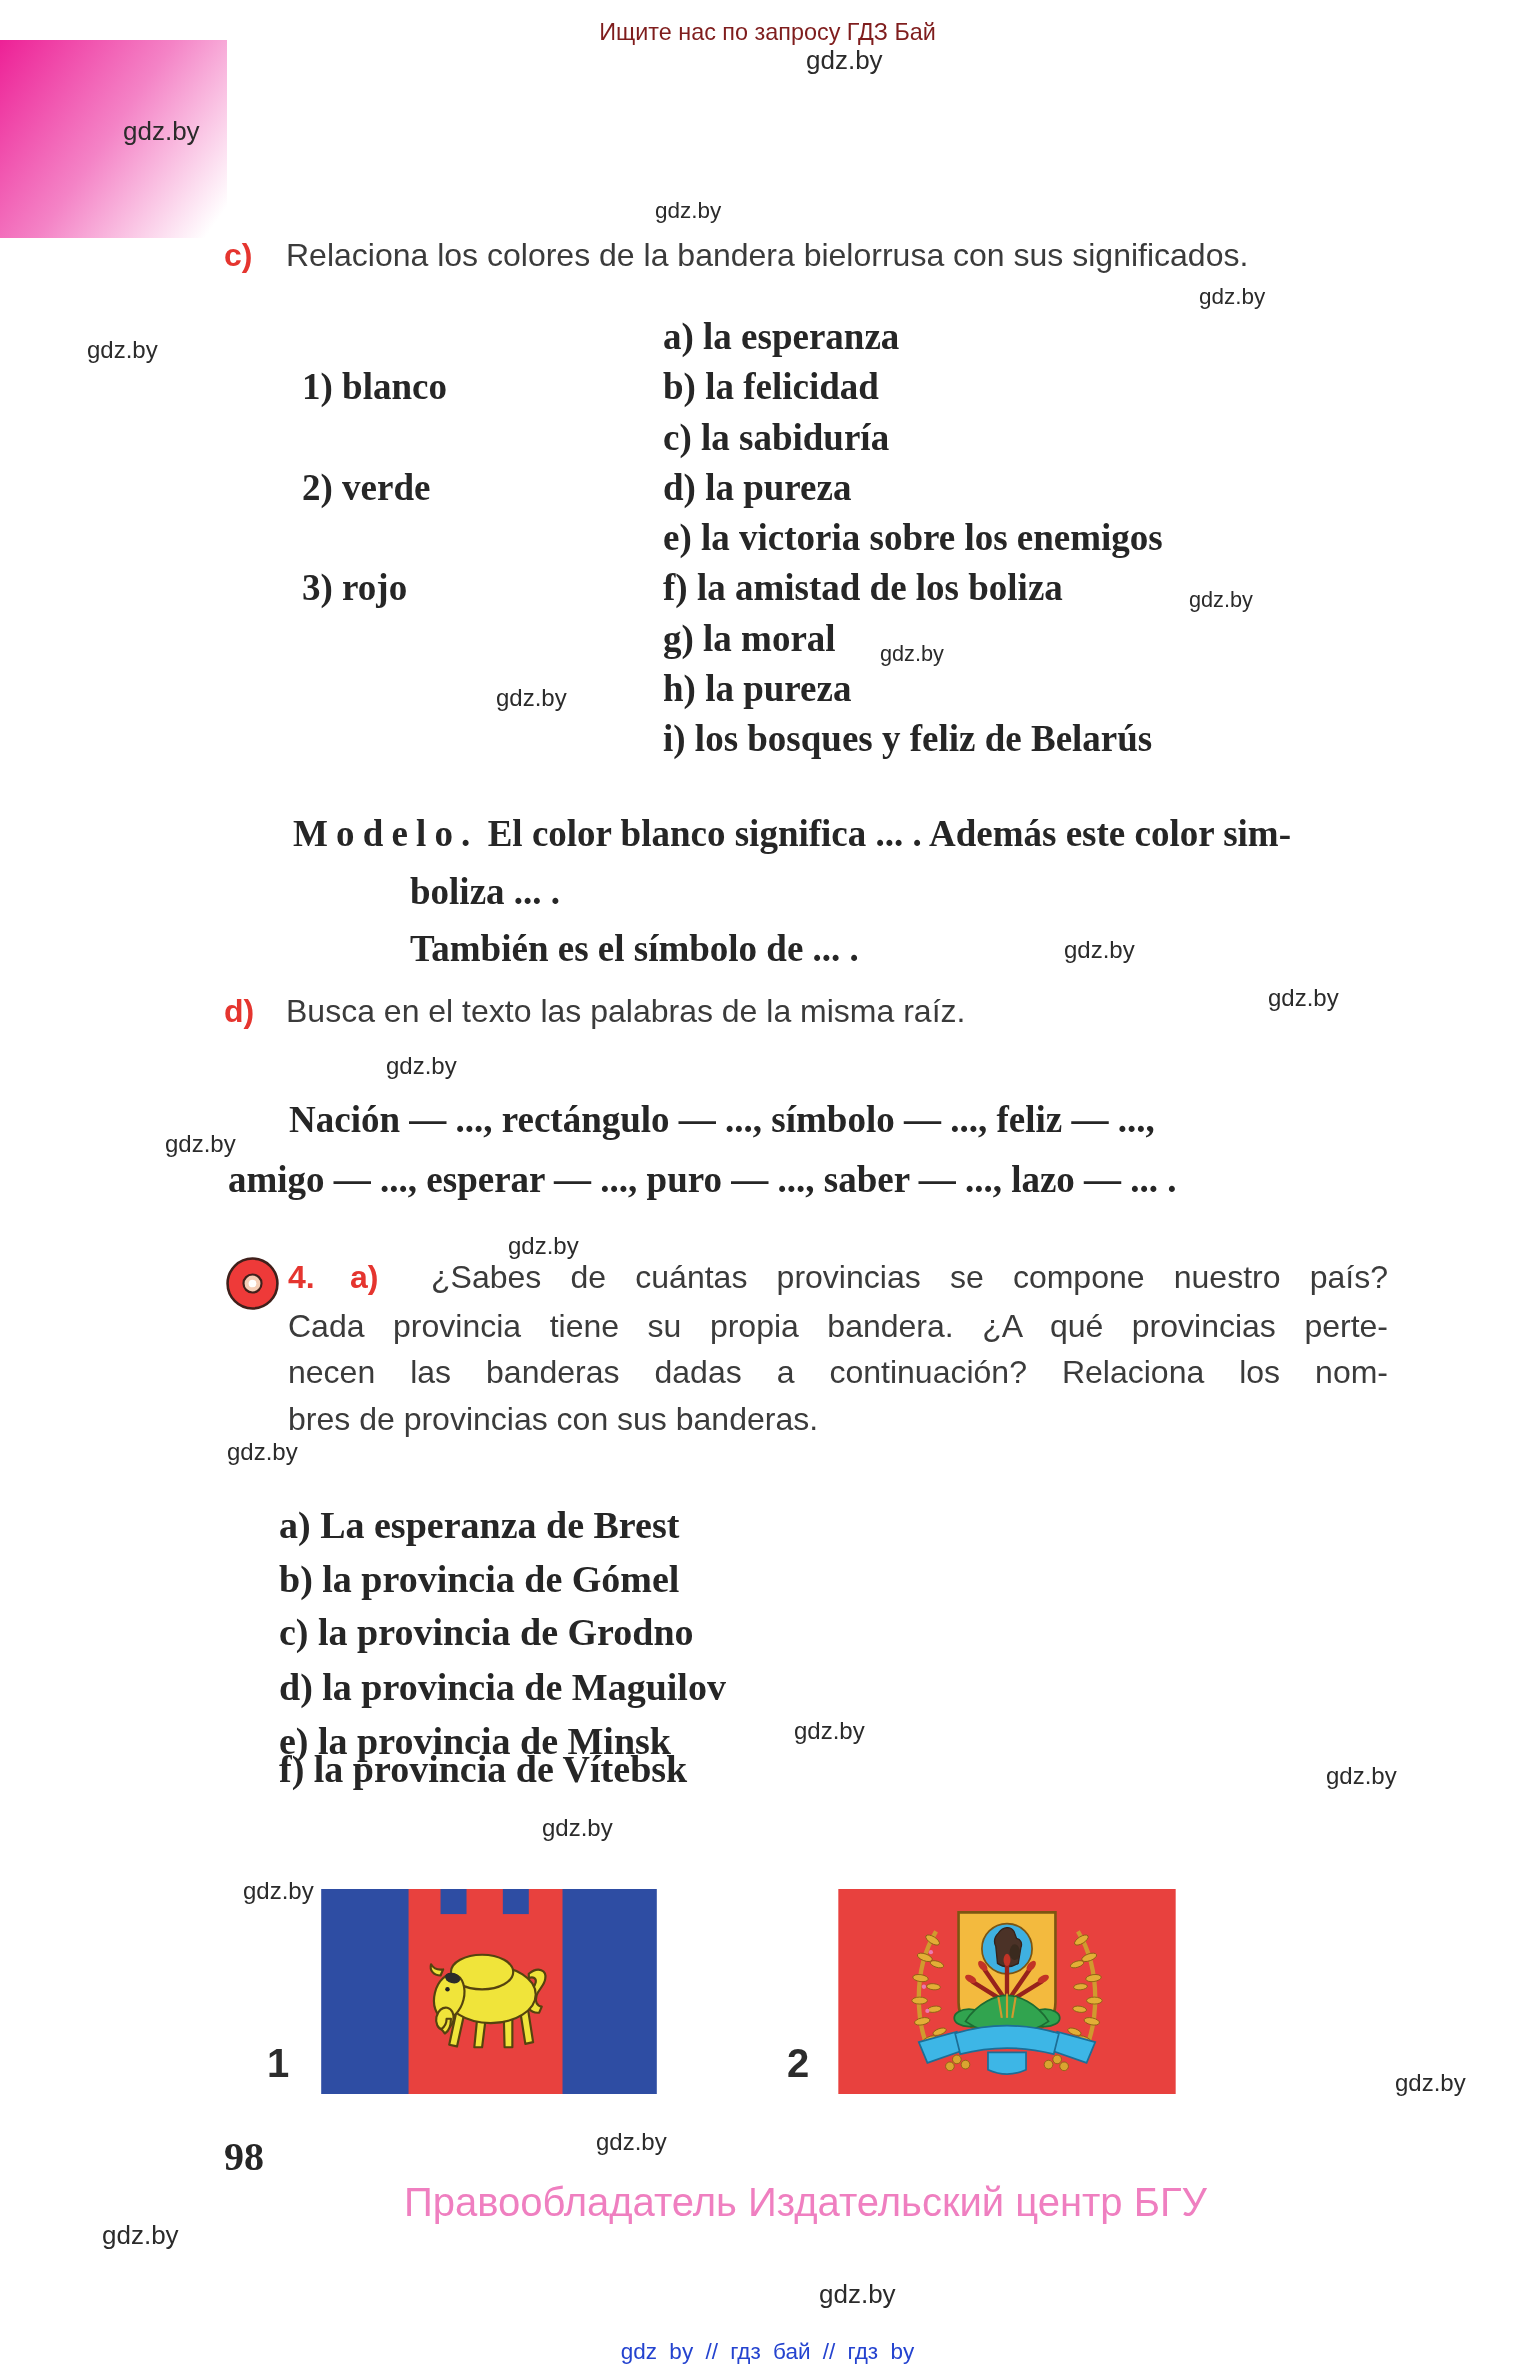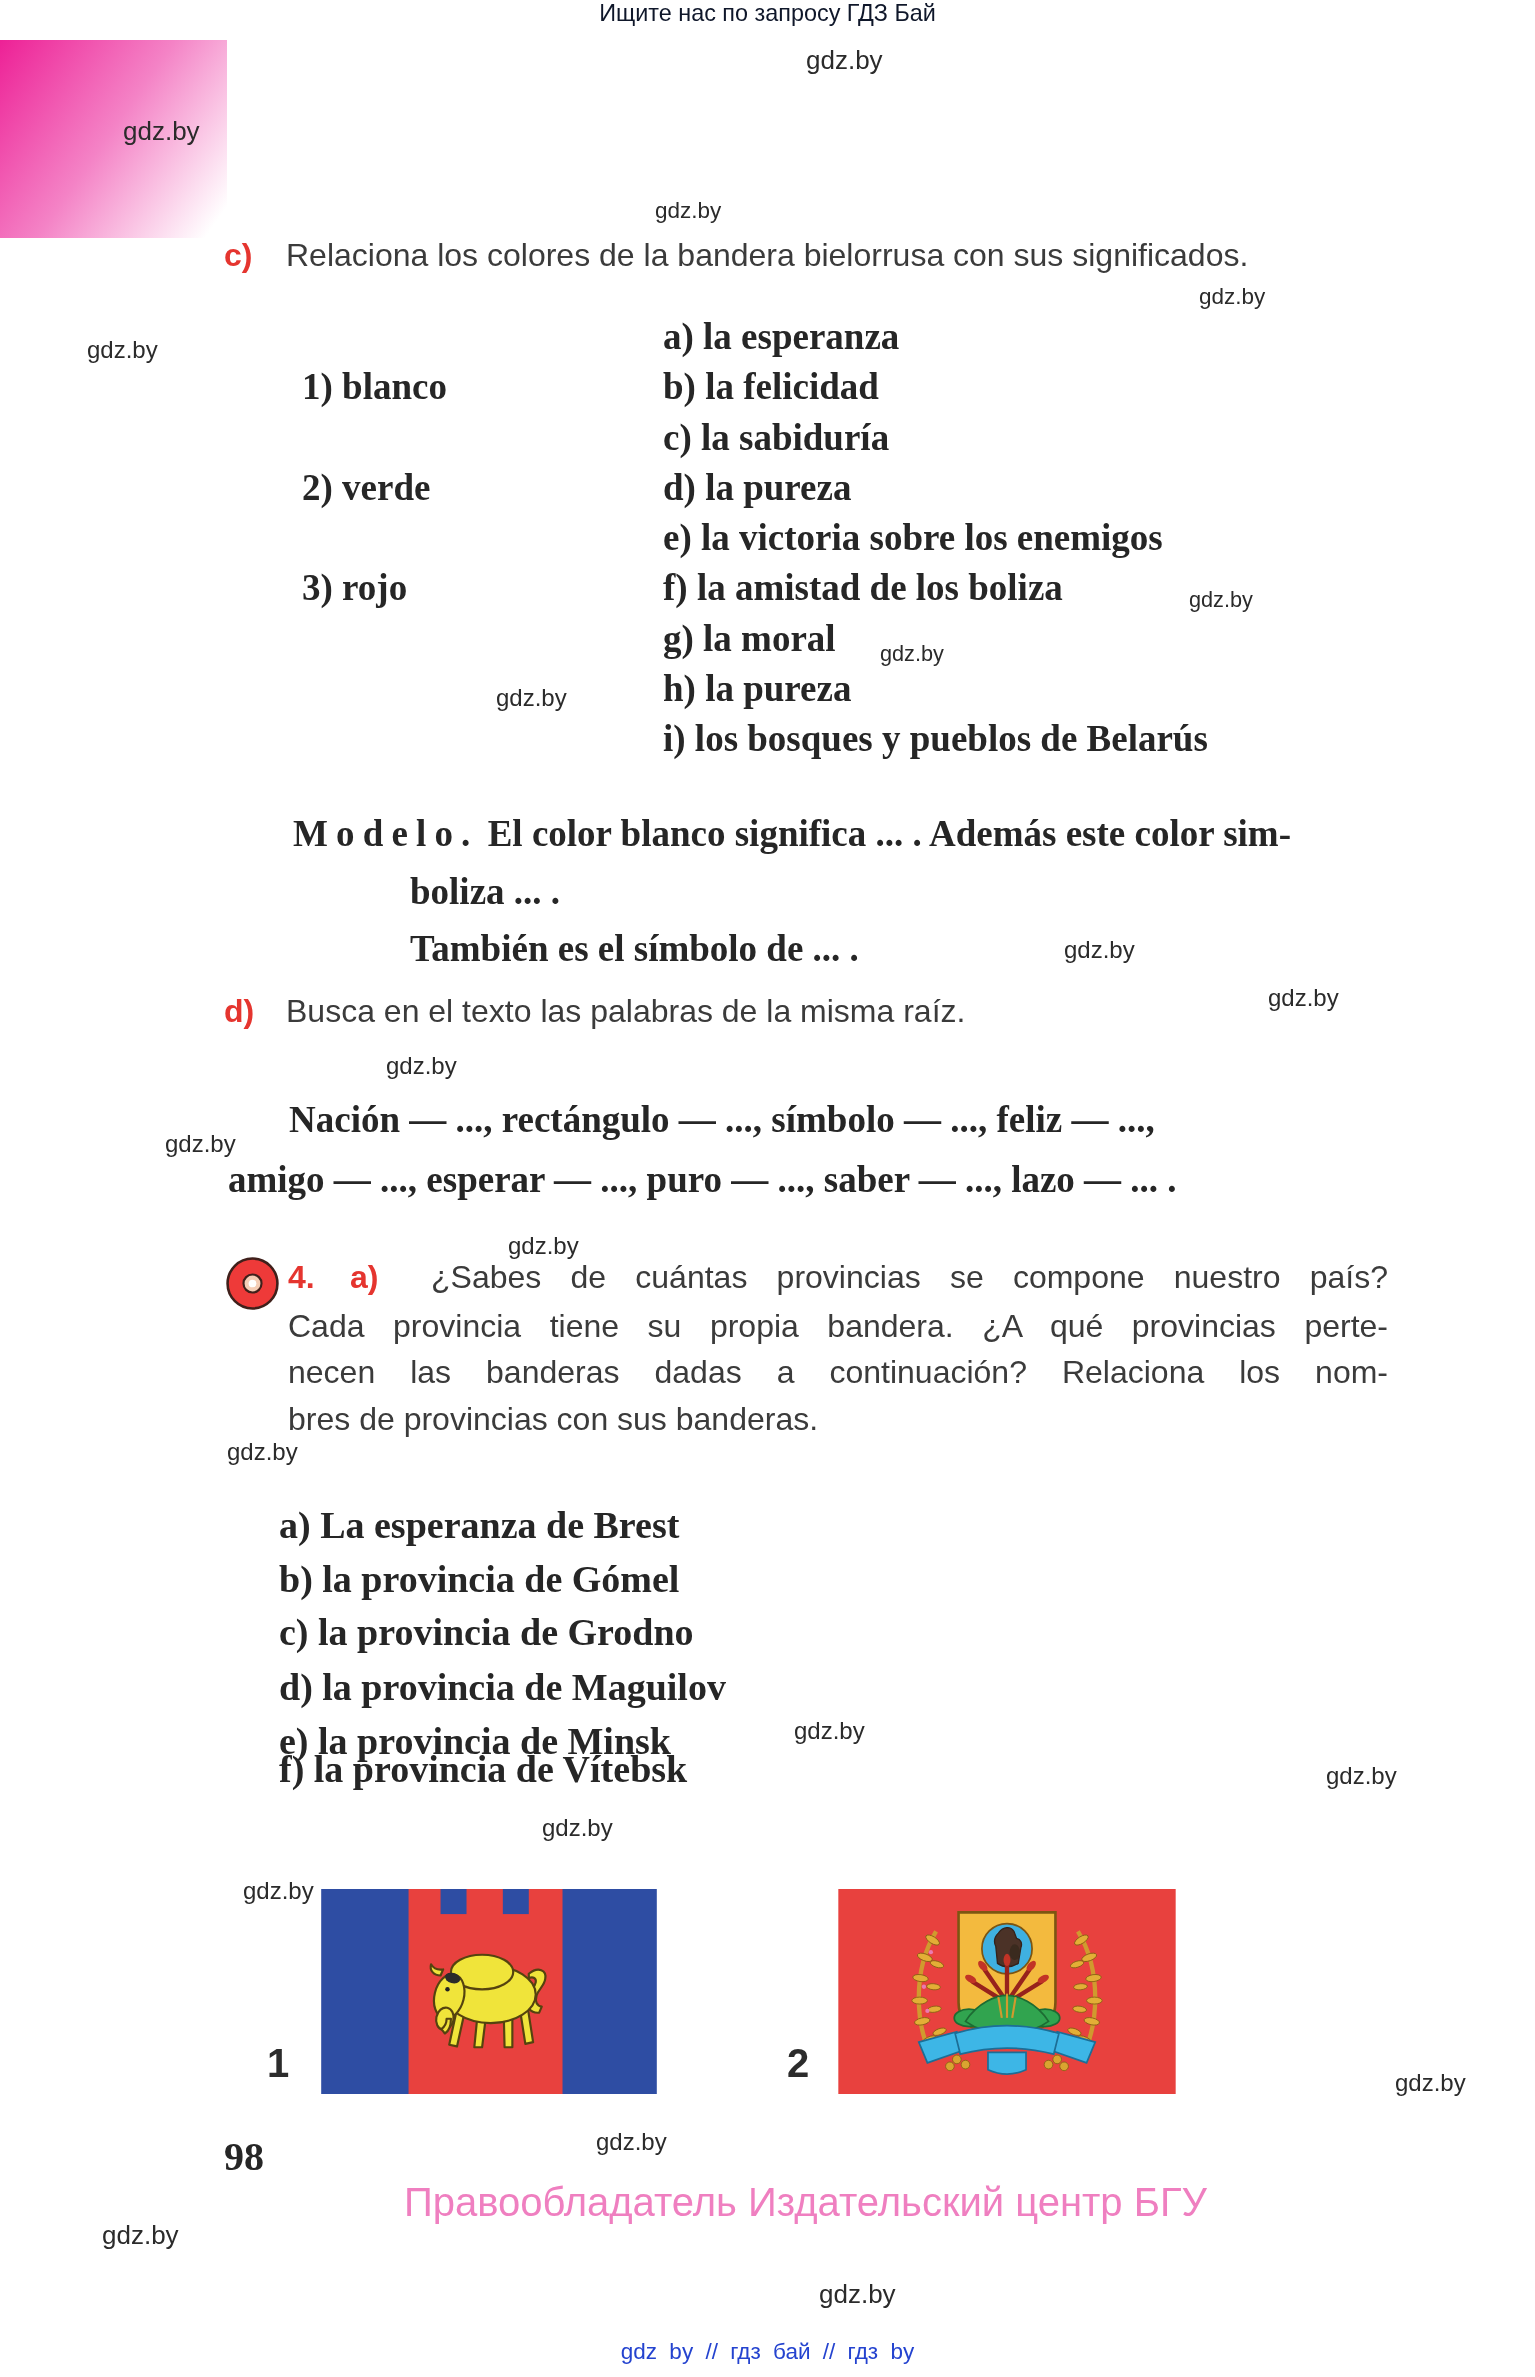--- a/index.html
+++ b/index.html
@@ -12,21 +12,21 @@
   .wm.big{font-size:26px;}
   .wm.small{font-size:21.7px;}
   .redlbl{color:#e5352f;font-weight:bold;}
   .heading{font-size:32px;line-height:1.15;white-space:nowrap;}
   .body-serif{font-size:37px;line-height:1.1;white-space:nowrap;}
   .province{font-size:38px;line-height:1.1;white-space:nowrap;}
   .modelo-label{letter-spacing:0.22em;}
   .ex4line{font-size:32px;line-height:1.2;white-space:nowrap;}
   .jst{white-space:normal;text-align:justify;text-align-last:justify;overflow:hidden;height:40px;}
   .flag-num{font-size:40px;font-weight:bold;color:#2c2c2c;}
-  .top-banner{left:0;top:0;width:100%;text-align:center;font-size:23.4px;color:#0f172a;}
+  .top-banner{left:0;top:19px;width:100%;text-align:center;font-size:23.4px;color:#7f1d1d;}
   .pink-block{left:0;top:40px;width:227px;height:198px;
     background:linear-gradient(125deg,#ed2196 0%,#f483c6 48%,#ffffff 94%);}
   .footer-pink{left:0;top:2180px;width:100%;text-align:center;font-size:40px;color:#ef7fc0;padding-left:38px;}
   .footer-links{left:0;top:2339px;width:100%;text-align:center;font-size:22.5px;color:#2443cf;word-spacing:6px;}
   .pagenum{font-size:40px;}
 </style>
 </head>
 <body>
 
 <div class="abs top-banner">Ищите нас по запросу ГДЗ Бай</div>
@@ -64,21 +64,21 @@
 <span class="abs serif body-serif" style="left:302px;top:568px">3) rojo</span>
 
 <span class="abs serif body-serif" style="left:663px;top:317px">a) la esperanza</span>
 <span class="abs serif body-serif" style="left:663px;top:367px">b) la felicidad</span>
 <span class="abs serif body-serif" style="left:663px;top:418px">c) la sabiduría</span>
 <span class="abs serif body-serif" style="left:663px;top:468px">d) la pureza</span>
 <span class="abs serif body-serif" style="left:663px;top:518px">e) la victoria sobre los enemigos</span>
 <span class="abs serif body-serif" style="left:663px;top:568px">f) la amistad de los boliza</span>
 <span class="abs serif body-serif" style="left:663px;top:619px">g) la moral</span>
 <span class="abs serif body-serif" style="left:663px;top:669px">h) la pureza</span>
-<span class="abs serif body-serif" style="left:663px;top:719px">i) los bosques y pueblos de Belarús</span>
+<span class="abs serif body-serif" style="left:663px;top:719px">i) los bosques y feliz de Belarús</span>
 
 <div class="abs serif body-serif" style="left:293px;top:814px">
   <span class="modelo-label">Modelo.</span>
   <span>El color blanco significa ... . Además este color sim-</span>
 </div>
 <span class="abs serif body-serif" style="left:410px;top:872px">boliza ... .</span>
 <span class="abs serif body-serif" style="left:410px;top:929px">También es el símbolo de ... .</span>
 
 <span class="abs sans heading redlbl" style="left:224px;top:993px">d)</span>
 <span class="abs sans heading" style="left:286px;top:993px">Busca en el texto las palabras de la misma raíz.</span>

